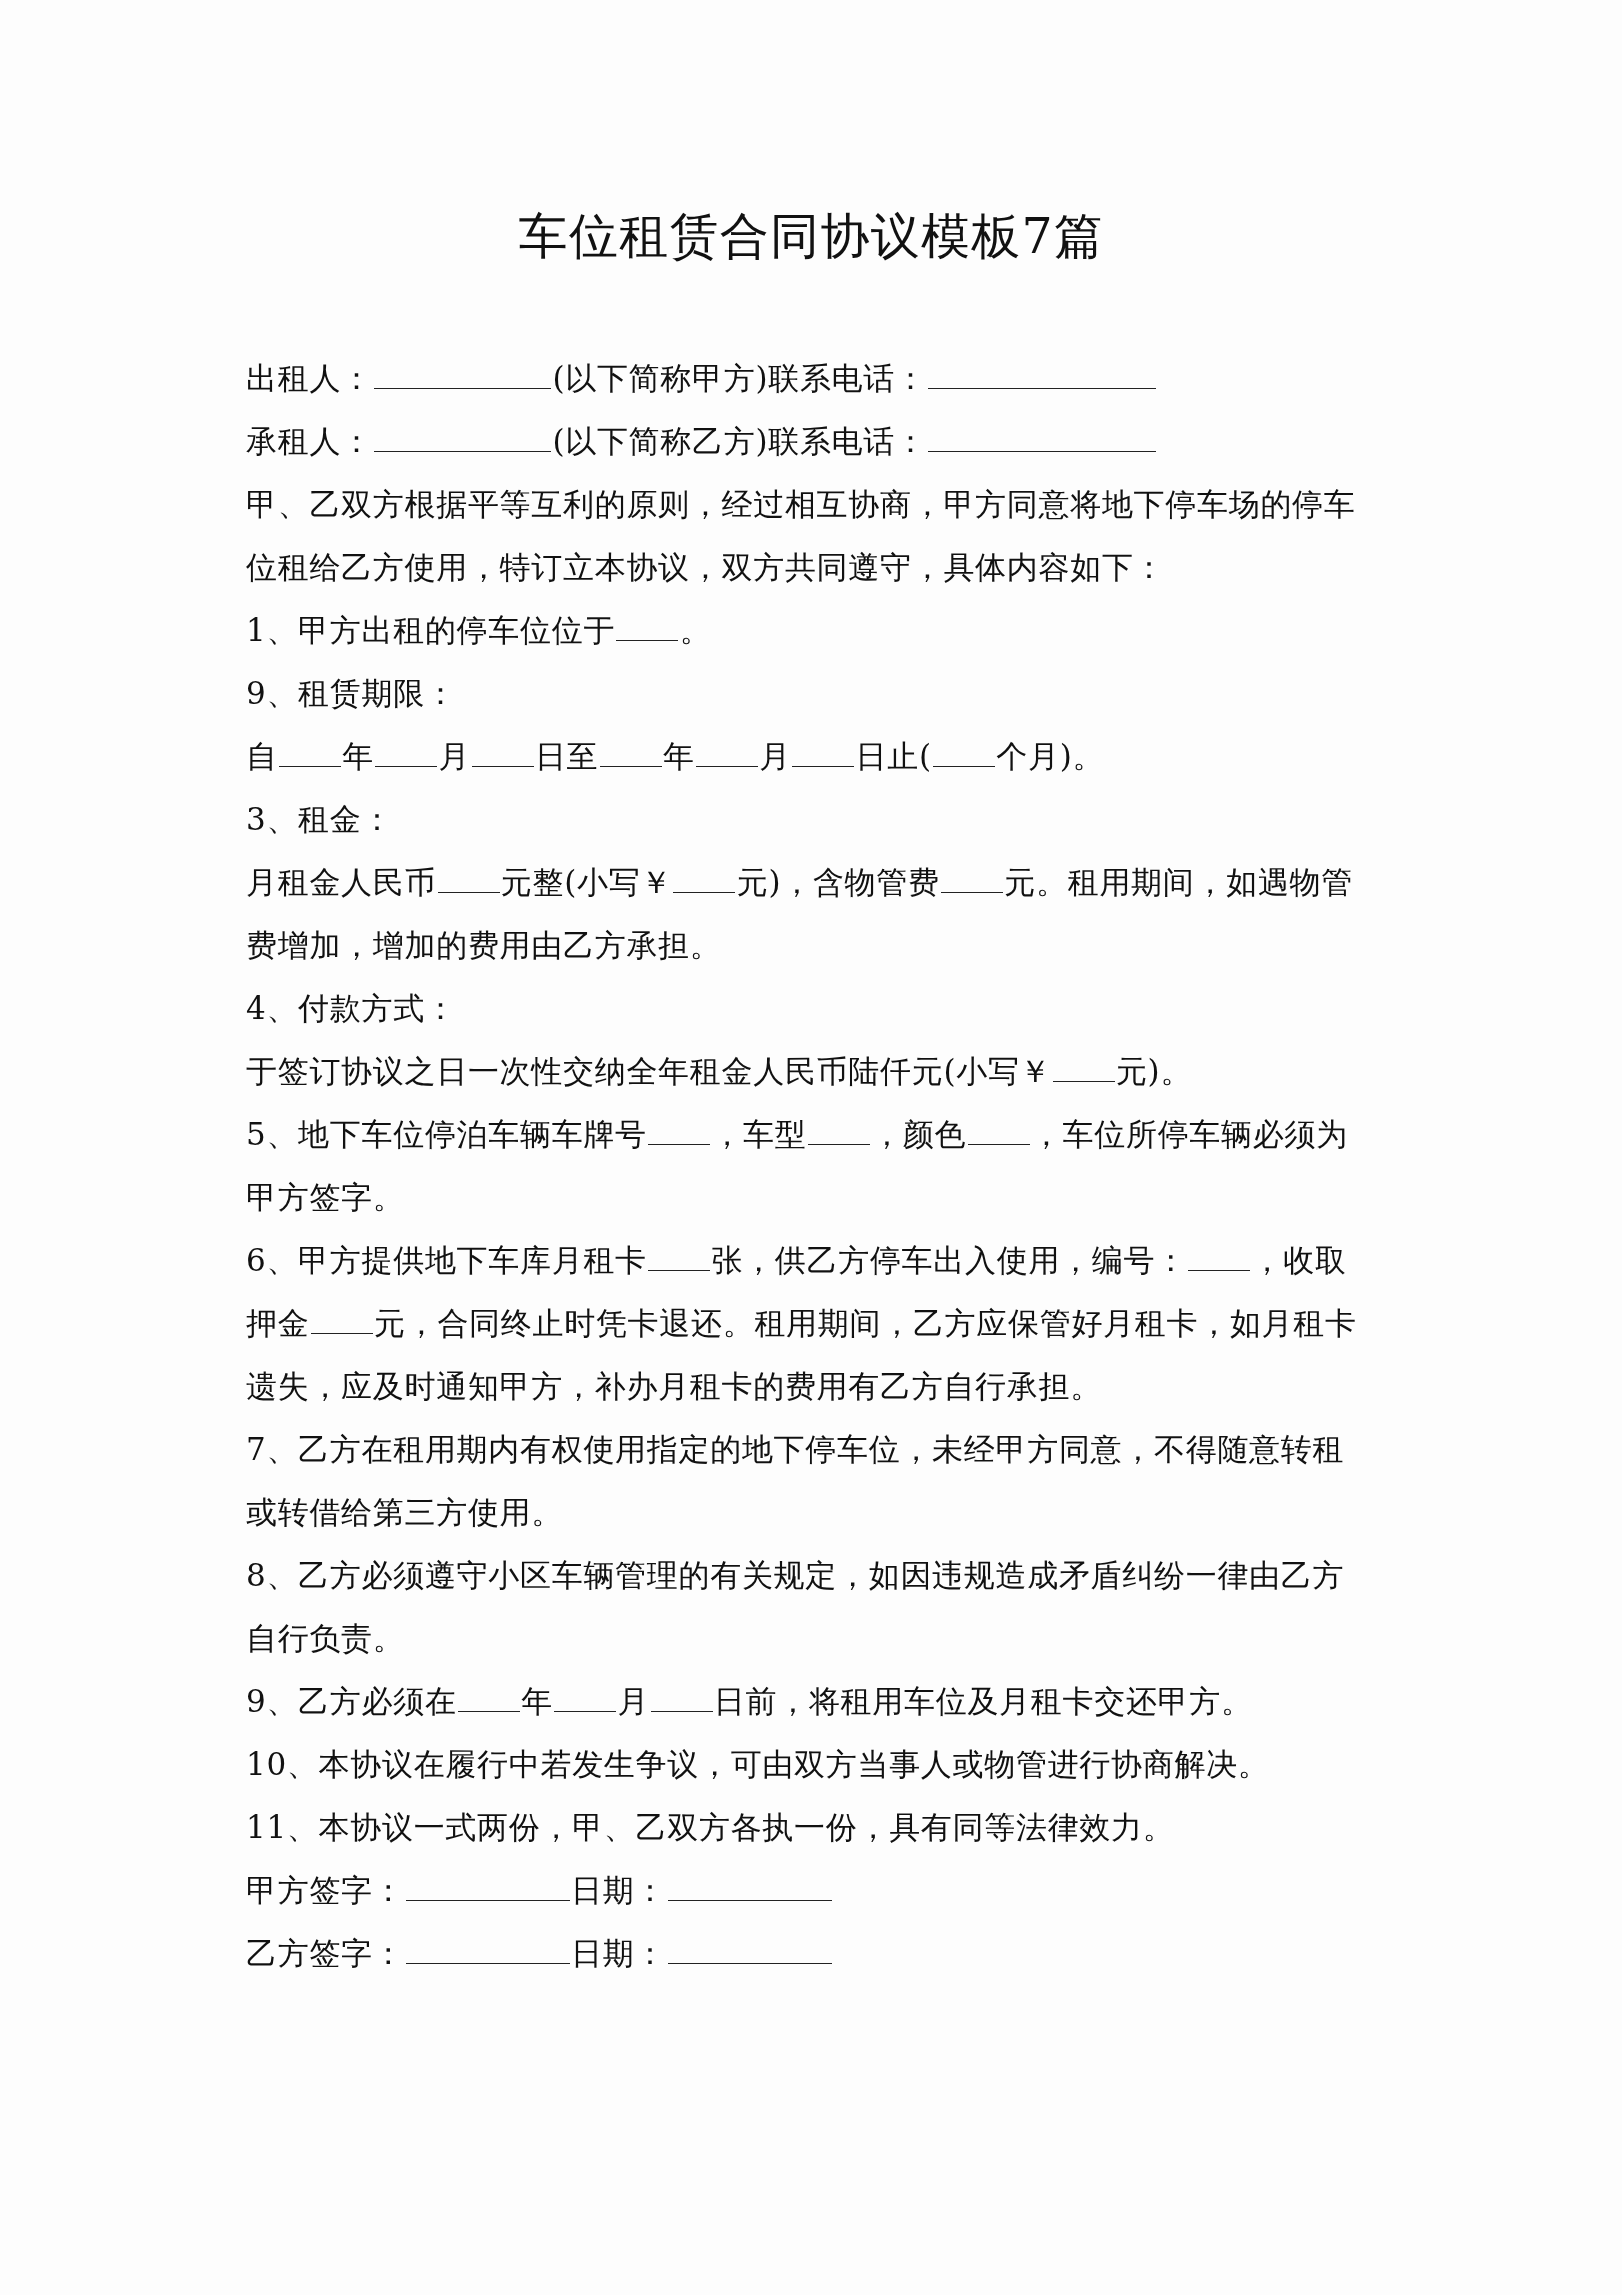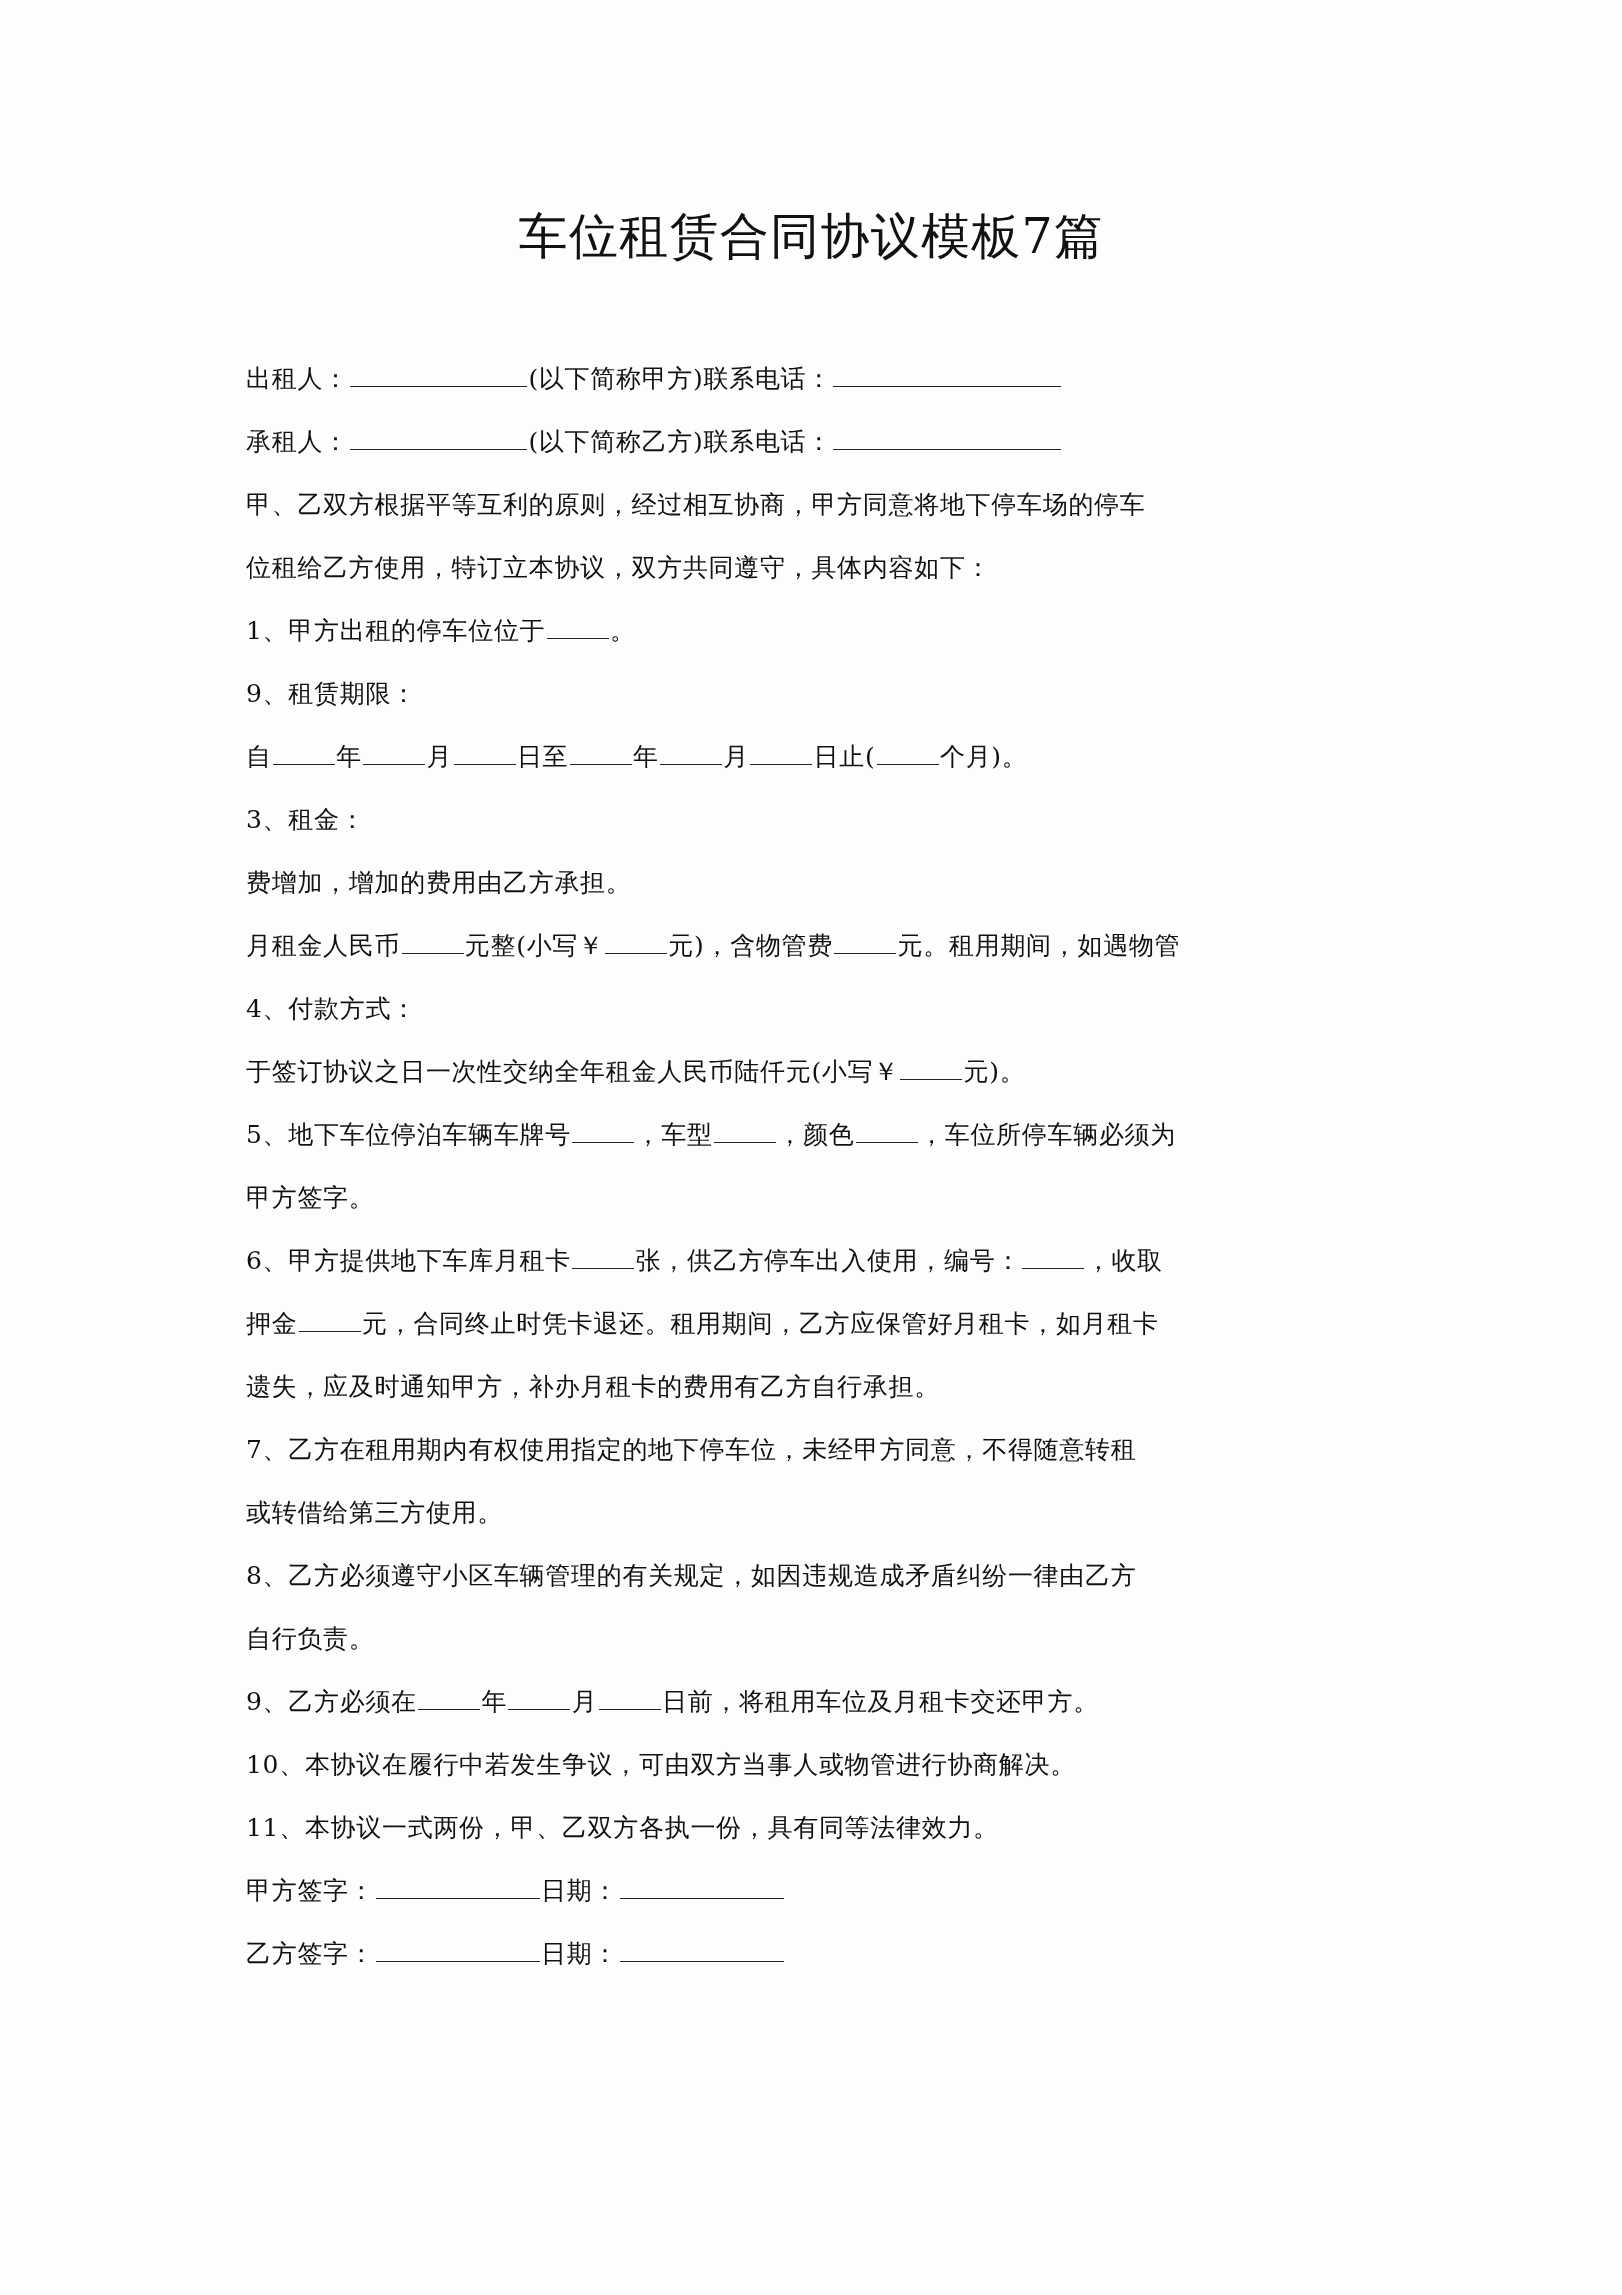--- a/index.html
+++ b/index.html
@@ -35,21 +35,21 @@
       margin: 0;
     }
     .body {
       position: absolute;
       left: 246px;
       top: 347px;
       width: 1139px;
     }
     .line {
       display: block;
-      font-size: 25px;
+      font-size: 31px;
       line-height: 63px;
       height: 63px;
       white-space: nowrap;
       letter-spacing: 0.7px;
     }
     .blank {
       display: inline-block;
       border-bottom: 1.3px solid #222;
       height: 29px;
       vertical-align: baseline;
@@ -85,24 +85,24 @@
     </span>
 
     <span class="line">9、租赁期限：</span>
 
     <span class="line">
       <span>自</span><span class="blank b-s"></span><span>年</span><span class="blank b-s"></span><span>月</span><span class="blank b-s"></span><span>日至</span><span class="blank b-s"></span><span>年</span><span class="blank b-s"></span><span>月</span><span class="blank b-s"></span><span>日止(</span><span class="blank b-s"></span><span>个月)。</span>
     </span>
 
     <span class="line">3、租金：</span>
 
-    <span class="line">费增加，增加的费用由乙方承担。</span>
     <span class="line">
       <span>月租金人民币</span><span class="blank b-s"></span><span>元整(小写￥</span><span class="blank b-s"></span><span>元)，含物管费</span><span class="blank b-s"></span><span>元。租用期间，如遇物管</span>
     </span>
+    <span class="line">费增加，增加的费用由乙方承担。</span>
 
     <span class="line">4、付款方式：</span>
     <span class="line">
       <span>于签订协议之日一次性交纳全年租金人民币陆仟元(小写￥</span><span class="blank b-s"></span><span>元)。</span>
     </span>
 
     <span class="line">
       <span>5、地下车位停泊车辆车牌号</span><span class="blank b-s"></span><span>，车型</span><span class="blank b-s"></span><span>，颜色</span><span class="blank b-s"></span><span>，车位所停车辆必须为</span>
     </span>
     <span class="line">甲方签字。</span>

